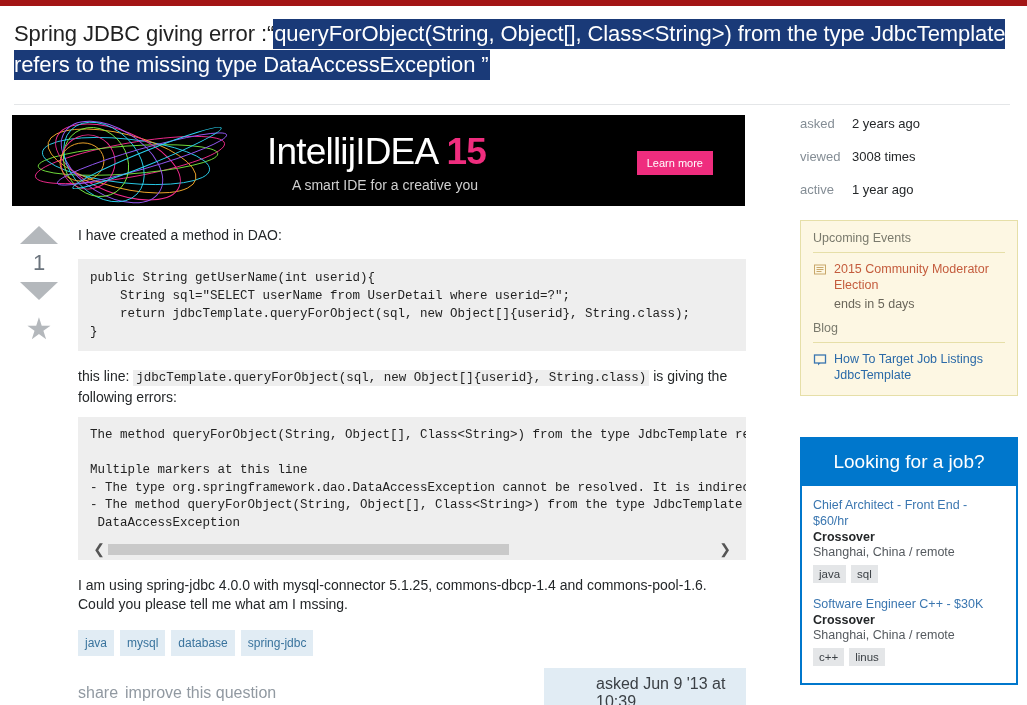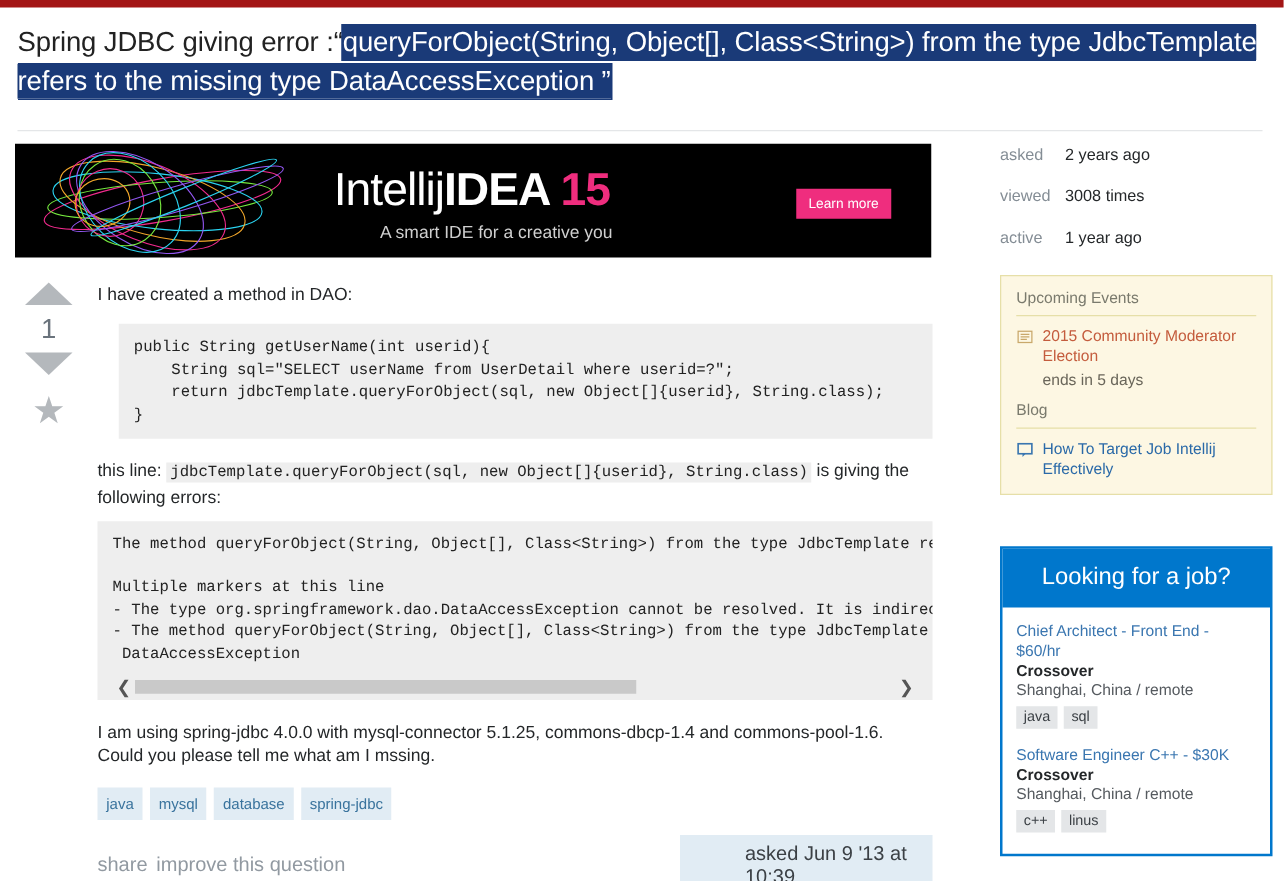--- a/index.html
+++ b/index.html
@@ -67,24 +67,24 @@
     width: 225px; height: 91px;
     overflow: hidden;
   }
   .banner-logo {
     position: absolute; left: 255px; top: 17px;
     font-size: 37px; line-height: 40px;
     color: #ffffff;
     letter-spacing: -0.8px;
     white-space: nowrap;
   }
-  .banner-logo .bold { font-weight: bold; }
+  .banner-logo .bold { font-weight: normal; }
   .banner-logo .ver { color: #ef2d7e; font-weight: bold; margin-left: 8px; }
   .banner-tag {
-    position: absolute; left: 292px; top: 62px;
+    position: absolute; left: 280px; top: 62px;
     font-size: 14px; color: #cfcfcf;
     white-space: nowrap;
   }
   .banner-cta {
     position: absolute; right: 32px; top: 36px;
     background: #ef2d7e;
     color: #ffffff;
     font-size: 11px;
     padding: 6px 10px;
     border: none;
@@ -137,21 +137,21 @@
     font-size: 14px;
     line-height: 19px;
     color: #242729;
     margin: 0 0 14px 0;
   }
   .ptext.tight { margin-bottom: 10px; }
 
   pre.codeblock {
     background: #eeeeee;
     border: none;
-    margin: 0 0 16px 17px;
+    margin: 0 0 16px 0;
     padding: 10px 12px;
     font-family: "Liberation Mono", monospace;
     font-size: 12.5px;
     line-height: 18px;
     color: #222222;
     white-space: pre;
     overflow: hidden;
   }
   code.inline {
     background: #eeeeee;
@@ -474,21 +474,21 @@
       <div class="ev-sub">ends in 5 days</div>
 
       <h4>Blog</h4>
       <div class="hr"></div>
 
       <div class="blog-item">
         <svg class="ev-icon" viewBox="0 0 14 14">
           <rect x="1.5" y="2" width="11" height="8" fill="none" stroke="#3a76b0" stroke-width="1.3"></rect>
           <polygon points="5,10 5,12.5 7.5,10" fill="#3a76b0"></polygon>
         </svg>
-        <a>How To Target Job Intellij Effectively</a>
+        <a>How To Target Job Listings JdbcTemplate</a>
       </div>
     </div>
 
     <div class="jobs">
       <div class="jobs-head">Looking for a job?</div>
       <div class="jobs-body">
 
         <div class="job">
           <div class="jt">Chief Architect - Front End - $60/hr</div>
           <div class="jc">Crossover</div>

